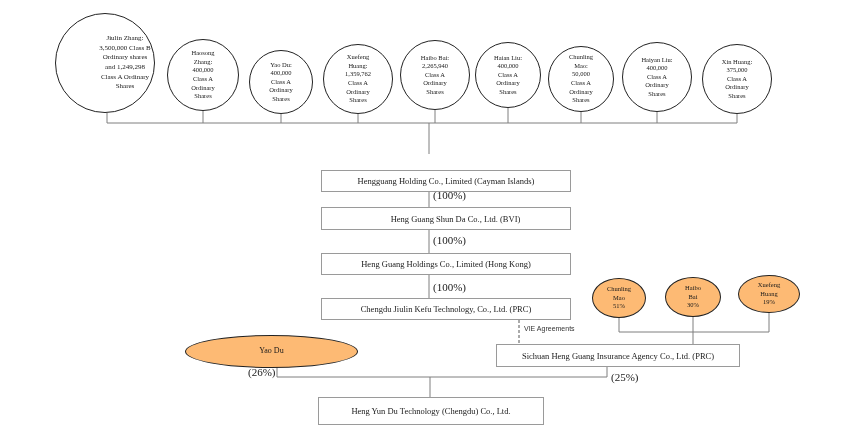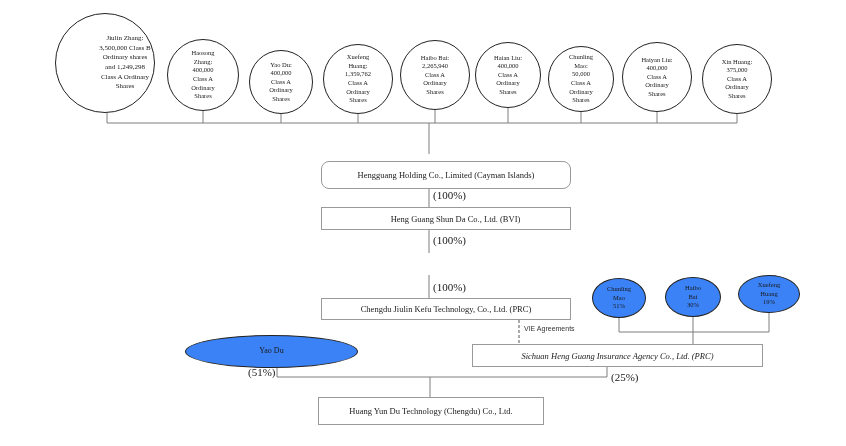--- a/index.html
+++ b/index.html
@@ -16,21 +16,21 @@
     background:#fff;box-sizing:border-box;
   }
   .circle .txt{white-space:pre-line;font-size:6.5px;line-height:1.32;}
   .circle.big .txt{font-size:7px;line-height:1.38;margin-left:40px;}
   .ebox{
     position:absolute;border:1px solid #9a9a9a;background:#fff;
     display:flex;align-items:center;justify-content:center;text-align:center;
     font-size:8.5px;box-sizing:border-box;
   }
   .oval{
-    position:absolute;border:1.2px solid #222;border-radius:50%;background:#3b82f6;
+    position:absolute;border:1.2px solid #222;border-radius:50%;background:#fdba74;
     display:flex;align-items:center;justify-content:center;text-align:center;
     box-sizing:border-box;
   }
   .oval .txt{white-space:pre-line;font-size:6.5px;line-height:1.3;}
   .oval.wide .txt{font-size:8px;}
   .lbl{position:absolute;font-size:11px;color:#1a1a1a;}
   .lbl.sans{font-family:"Liberation Sans", sans-serif;font-size:7px;color:#333;}
 </style>
 </head>
 <body>
@@ -125,30 +125,33 @@
 Shares</span>
   </div>
   <div class="circle" style="left:702px;top:44px;width:70px;height:70px;">
     <span class="txt">Xin Huang:
 375,000
 Class A
 Ordinary
 Shares</span>
   </div>
 
-  <div class="ebox" style="left:321px;top:161px;width:250px;height:28px;border-radius:8px;">
+  <div class="ebox" style="left:321px;top:170px;width:250px;height:22px;">
     <span>Hengguang Holding Co., Limited (Cayman Islands)</span>
   </div>
   <div class="lbl" style="left:433px;top:189px;">(100%)</div>
 
   <div class="ebox" style="left:321px;top:207px;width:250px;height:23px;padding-left:19px;">
     <span>Heng Guang Shun Da Co., Ltd. (BVI)</span>
   </div>
   <div class="lbl" style="left:433px;top:234px;">(100%)</div>
 
+  <div class="ebox" style="left:321px;top:253px;width:250px;height:22px;">
+    <span>Heng Guang Holdings Co., Limited (Hong Kong)</span>
+  </div>
   <div class="lbl" style="left:433px;top:281px;">(100%)</div>
 
   <div class="ebox" style="left:321px;top:298px;width:250px;height:22px;">
     <span>Chengdu Jiulin Kefu Technology, Co., Ltd. (PRC)</span>
   </div>
 
   <div class="lbl sans" style="left:524px;top:325px;">VIE Agreements</div>
 
   <div class="oval" style="left:592px;top:278px;width:54px;height:40px;">
     <span class="txt">Chunling
@@ -159,27 +162,27 @@
     <span class="txt">Haibo
 Bai
 30%</span>
   </div>
   <div class="oval" style="left:738px;top:275px;width:62px;height:38px;">
     <span class="txt">Xuefeng
 Huang
 19%</span>
   </div>
 
-  <div class="ebox" style="left:472px;top:344px;width:291px;height:23px;font-style:italic;">
+  <div class="ebox" style="left:496px;top:344px;width:244px;height:23px;">
     <span>Sichuan Heng Guang Insurance Agency Co., Ltd. (PRC)</span>
   </div>
 
   <div class="oval wide" style="left:185px;top:335px;width:173px;height:33px;">
     <span class="txt">Yao Du</span>
   </div>
-  <div class="lbl" style="left:248px;top:366px;">(51%)</div>
+  <div class="lbl" style="left:248px;top:366px;">(26%)</div>
   <div class="lbl" style="left:611px;top:371px;">(25%)</div>
 
   <div class="ebox" style="left:318px;top:397px;width:226px;height:28px;">
-    <span>Huang Yun Du Technology (Chengdu) Co., Ltd.</span>
+    <span>Heng Yun Du Technology (Chengdu) Co., Ltd.</span>
   </div>
 
 </div>
 
 </body></html>

